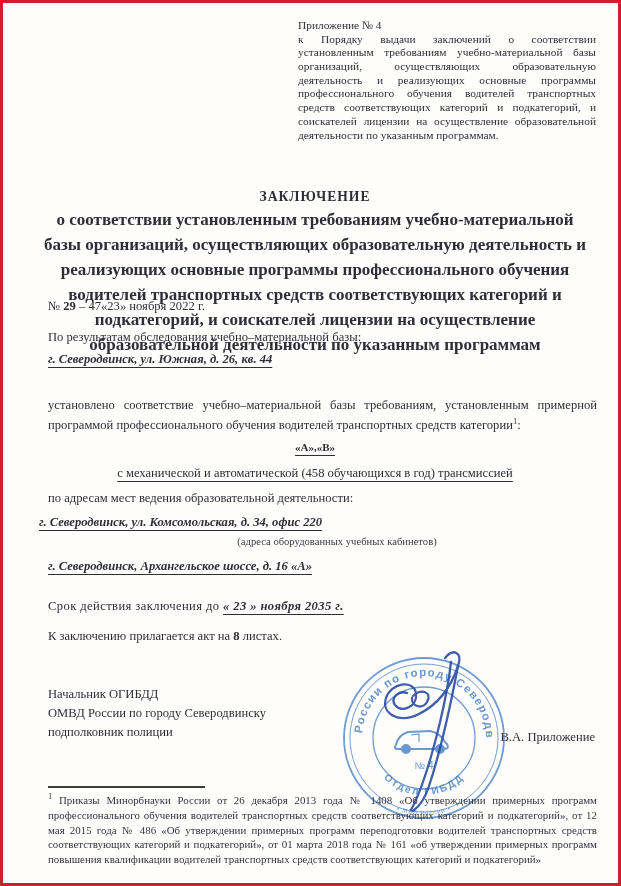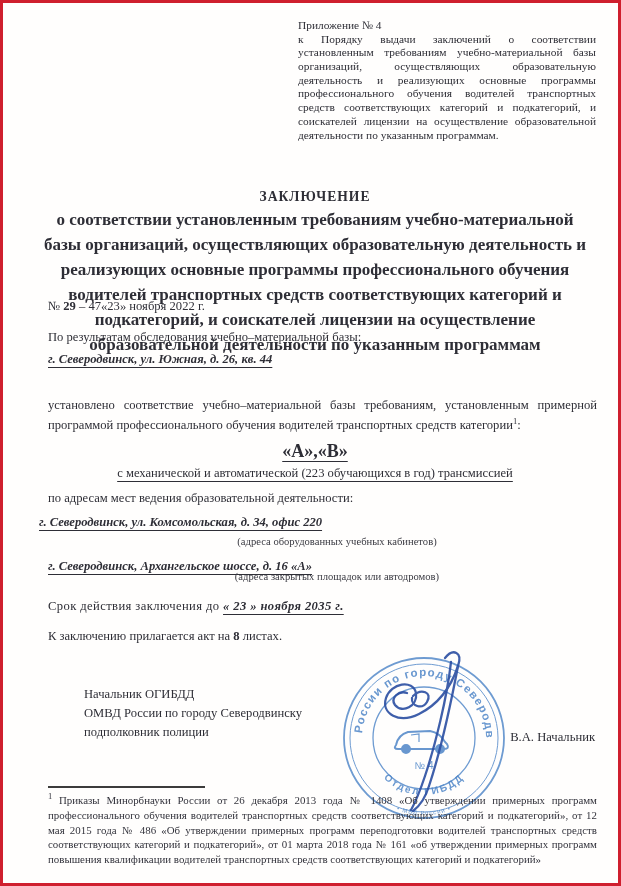--- a/index.html
+++ b/index.html
@@ -20,33 +20,33 @@
   .title-block { left:38px; top:186px; width:548px; text-align:center; font-weight:bold; }
   .doc-title { font-size:13.6px; letter-spacing:1px; }
   .doc-subtitle { font-size:17px; line-height:1.47; margin-top:3px; }
   .number-row { left:45px; top:296px; width:547px; display:flex; font-size:12.6px; }
   .body-text { font-size:12.6px; }
   .survey-intro { left:45px; top:327px; width:547px; }
   .org-block { left:45px; top:346px; width:547px; font-style:italic; font-weight:600; line-height:1.68; }
   .u { text-decoration:underline; text-decoration-thickness:1px; text-underline-offset:3.5px; }
   .compliance { left:45px; top:393px; width:549px; text-align:justify; line-height:1.55; }
   sup { font-size:8.5px; vertical-align:super; line-height:0; }
-  .categories { left:38px; top:438px; width:548px; text-align:center; font-weight:bold; font-size:18px; }
+  .categories { left:38px; top:438px; width:548px; text-align:center; font-weight:bold; font-size:11px; }
   .transmission { left:38px; top:463px; width:548px; text-align:center; }
   .addresses-intro { left:45px; top:488px; width:547px; }
   .address-line { font-style:italic; font-weight:600; }
   .address1 { left:36px; top:512px; width:545px; }
   .caption { width:548px; text-align:center; font-size:10.6px; color:#3a3a42; }
   .caption1 { left:60px; top:533px; }
   .address2 { left:45px; top:556px; width:547px; }
   .caption2 { left:60px; top:568px; }
   .validity { left:45px; top:596px; width:547px; letter-spacing:0.4px; }
   .validity .date-part { font-style:italic; font-weight:600; }
   .attachment { left:45px; top:626px; width:547px; }
-  .signer-block { left:45px; top:682px; width:330px; line-height:1.5;margin-left:36px; }
+  .signer-block { left:45px; top:682px; width:330px; line-height:1.5; }
   .signer-name { left:392px; top:727px; width:200px; text-align:right; }
   .divider { left:45px; top:783px; width:157px; border-top:2px solid #3c3c3c; height:0; }
   .footnote { left:45px; top:790px; width:549px; font-size:10.9px; line-height:1.36; text-align:justify; color:#33333c; }
   .stamp-wrap { left:336px; top:650px; width:170px; height:170px; }
   .sig-wrap { left:352px; top:643px; width:132px; height:170px; }
   b.num { font-weight:bold; }
 </style>
 </head>
 <body>
 
@@ -79,52 +79,51 @@
 
   <div class="abs body-text compliance">
     <span>установлено соответствие учебно–материальной базы требованиям, установленным примерной программой профессионального обучения водителей транспортных средств категории</span><sup>1</sup><span>:</span>
   </div>
 
   <div class="abs categories">
     <span class="u">«А»,«В»</span>
   </div>
 
   <div class="abs body-text transmission">
-    <span class="u">с механической и автоматической (223 обучающихся в год) трансмиссией</span>
+    <span class="u">с механической и автоматической (458 обучающихся в год) трансмиссией</span>
   </div>
 
   <div class="abs body-text addresses-intro">по адресам мест ведения образовательной деятельности:</div>
 
   <div class="abs body-text address1">
     <span class="u address-line">г. Северодвинск, ул. Комсомольская, д. 34, офис 220</span>
   </div>
   <div class="abs caption caption1">(адреса оборудованных учебных кабинетов)</div>
 
   <div class="abs body-text address2">
     <span class="u address-line">г. Северодвинск, Архангельское шоссе, д. 16 «А»</span>
   </div>
-  <div class="abs caption caption2">(адреса закрытых площадок или автодромов)</div>
 
   <div class="abs body-text validity">
     <span>Срок действия заключения до</span>
     <span class="u date-part">« 23 » ноября 2035 г.</span>
   </div>
 
   <div class="abs body-text attachment">
     <span>К заключению прилагается акт на</span>
     <b class="num">8</b>
     <span>листах.</span>
   </div>
 
   <div class="abs body-text signer-block">
     <div>Начальник ОГИБДД</div>
     <div>ОМВД России по городу Северодвинску</div>
     <div>подполковник полиции</div>
   </div>
-  <div class="abs body-text signer-name">В.А. Начальник</div>
+  <div class="abs body-text signer-name">В.А. Приложение</div>
 
   <div class="abs stamp-wrap">
     <svg width="170" height="170" viewBox="0 0 170 170">
       <g stroke="#4f86c8" fill="none" opacity="0.82">
         <circle cx="85" cy="85" r="80" stroke-width="1.8"></circle>
         <circle cx="85" cy="85" r="74" stroke-width="1"></circle>
         <circle cx="85" cy="85" r="51" stroke-width="1.3"></circle>
       </g>
       <defs>
         <path id="arcTop" d="M 23,85 A 62,62 0 0 1 147,85"></path>

